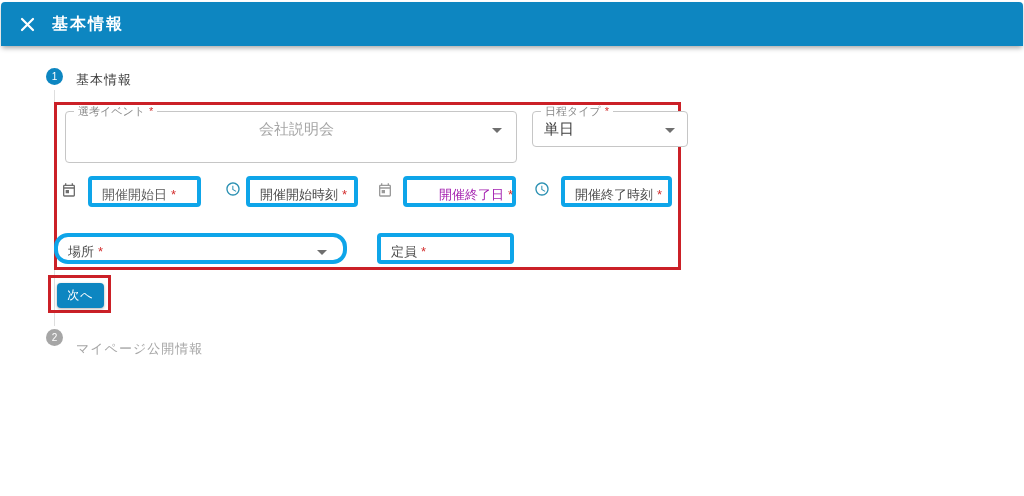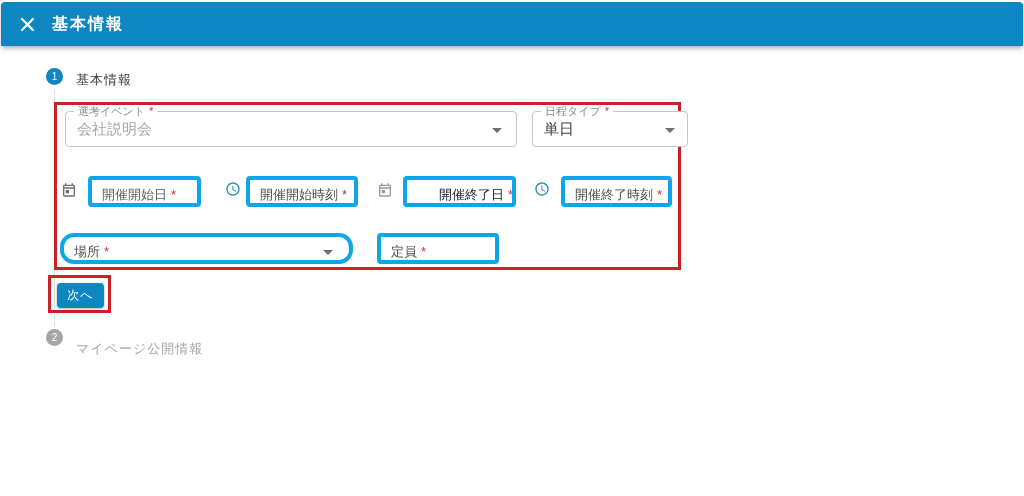--- a/index.html
+++ b/index.html
@@ -34,48 +34,48 @@
   
   .outlined{
     position:absolute;border:1px solid #c6c6c6;border-radius:4px;
     box-sizing:border-box;background:#fff;
   }
   .float-label{
     position:absolute;top:-7px;left:8px;background:#fff;padding:0 4px;
     font-size:11px;color:#8b8b8b;white-space:nowrap;line-height:12px;
   }
   .sel-value{display:block;padding-left:11px;font-size:15px;line-height:33px;white-space:nowrap;}
-  .val-gray{color:#a6a6a6;}
+  .val-gray{color:#a6a6a6;text-align:center;}
   .val-dark{color:#3c3c3c;}
   .caret{
     position:absolute;width:0;height:0;
     border-left:5px solid transparent;border-right:5px solid transparent;
     border-top:5px solid #6f6f6f;
   }
-  .sel-event{left:65px;top:111px;width:452px;height:36px;}
+  .sel-event{left:65px;top:111px;width:452px;height:52px;}
   .sel-event .caret{right:14px;top:16px;}
   .sel-schedule{left:532px;top:111px;width:156px;height:36px;}
   .sel-schedule .caret{right:12px;top:16px;}
   
   .field{
     position:absolute;height:31px;border:4px solid #0ea5e9;border-radius:4px;
     box-sizing:border-box;background:#fff;font-size:13px;line-height:29px;
     padding-left:10px;white-space:nowrap;
   }
   .txt-dark{color:#4a4a4a;}
   .txt-mid{color:#5c5c5c;}
-  .txt-light{color:#0f172a;padding-left:22px;}
+  .txt-light{color:#a21caf;padding-left:22px;}
   .star{color:#d32f2f;margin-left:4px;}
   .f-start-date{left:88px;top:176px;width:113px;}
   .f-start-time{left:246px;top:176px;width:112px;}
   .f-end-date{left:403px;top:176px;width:113px;}
   .f-end-time{left:561px;top:176px;width:111px;}
-  .f-location{left:60px;top:233px;width:293px;border-radius:14px;}
+  .f-location{left:54px;top:233px;width:293px;border-radius:14px;}
   .f-location .caret{right:16px;top:13px;}
-  .f-capacity{left:377px;top:233px;width:122px;}
+  .f-capacity{left:377px;top:233px;width:137px;}
   
   .row-icon{position:absolute;width:16px;height:16px;}
   .cal1{left:61px;top:182px;}
   .clk1{left:225px;top:181px;}
   .cal2{left:377px;top:182px;}
   .clk2{left:534px;top:181px;}
   
   .next-btn{
     position:absolute;left:57px;top:283px;width:47px;height:25px;
     background:#0d86c1;color:#ffffff;font-size:12px;letter-spacing:1px;

